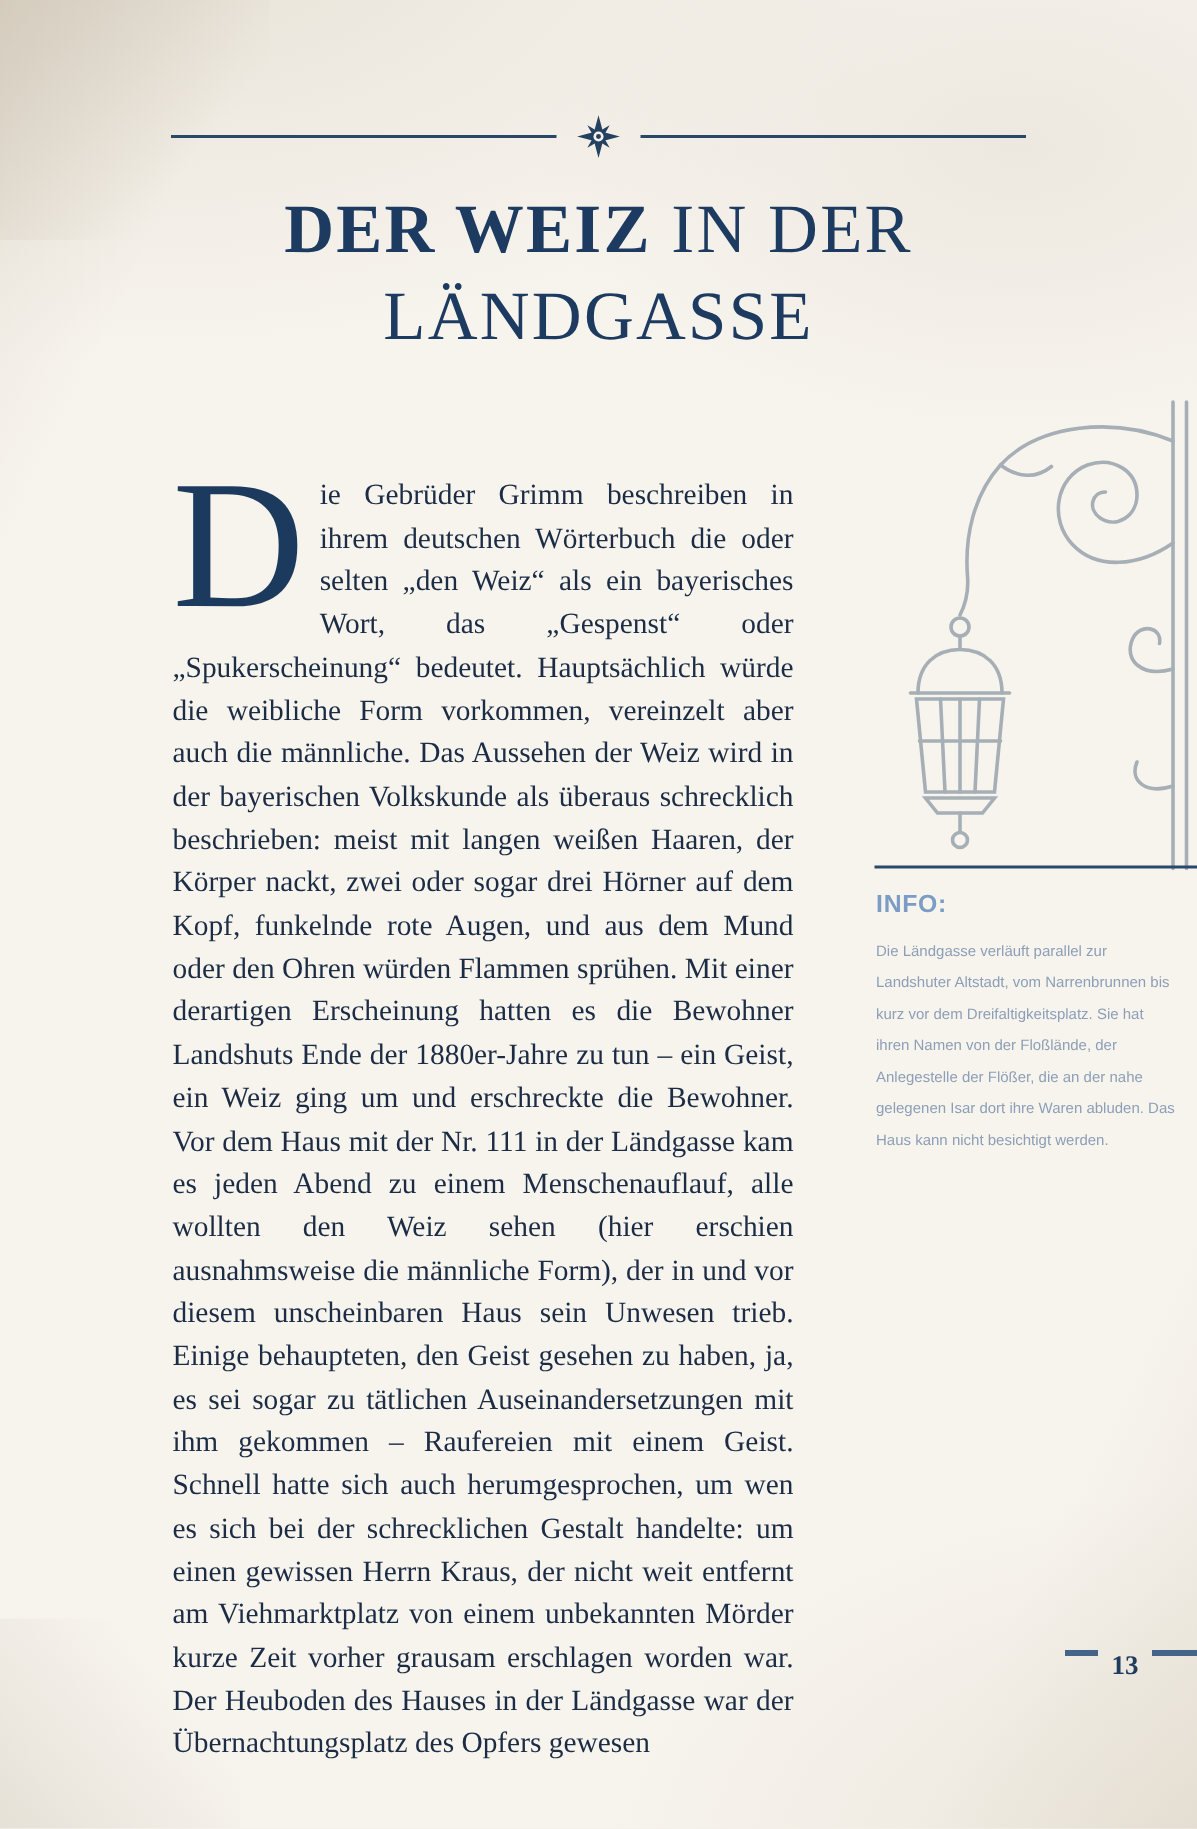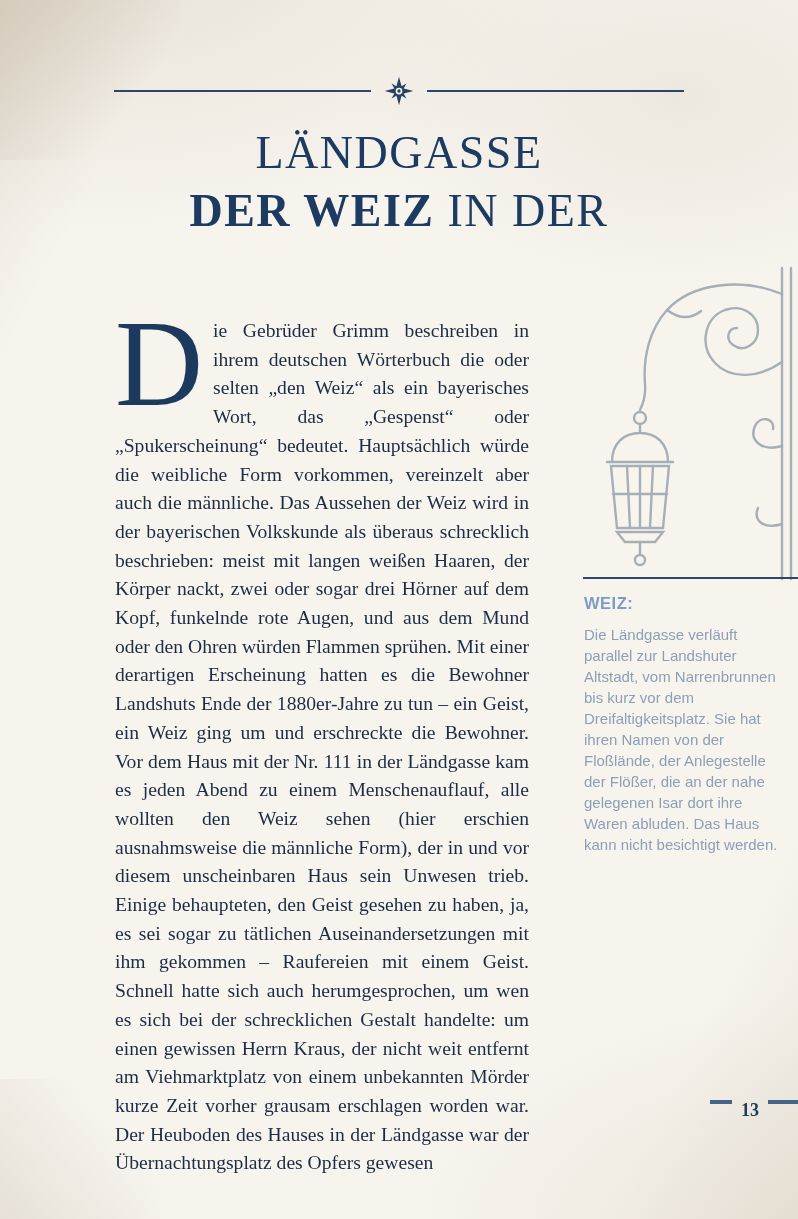--- a/index.html
+++ b/index.html
@@ -47,21 +47,21 @@
   
   .lantern { position: absolute; left: 583px; top: 266px; }
 
   
   .info-rule { position: absolute; left: 583px; top: 577px; width: 215px; height: 2px;
     background: #2a486a; }
   .info { position: absolute; left: 584px; top: 594px; width: 200px;
     font-family: "Liberation Sans", sans-serif; }
   .info-heading { color: #7b9cc4; font-size: 16.5px; font-weight: 700;
     letter-spacing: 0.5px; margin-bottom: 11px; }
-  .info-text { color: #8c9fb7; font-size: 15px; line-height: 21px; }
+  .info-text { color: #8c9fb7; font-size: 10px; line-height: 21px; }
 
   
   .pagenum { position: absolute; right: 0; top: 1100px; height: 22px;
     display: flex; align-items: flex-start; }
   .dash { width: 22px; height: 4px; background: #44648a; }
   .dash-r { width: 30px; }
   .num { font-size: 18px; font-weight: 700; color: #1f3c5c; margin: 0 9px;
     font-family: "Liberation Serif", serif; }
 </style>
 </head>
@@ -79,22 +79,22 @@
         <polygon points="20,1 24,16 39,20 24,24 20,39 16,24 1,20 16,16"></polygon>
         <polygon points="20,6 23,17 34,20 23,23 20,34 17,23 6,20 17,17" transform="rotate(45 20 20)"></polygon>
       </g>
       <circle cx="20" cy="20" r="4.5" fill="#f5f2eb"></circle>
       <circle cx="20" cy="20" r="2.2" fill="#24415f"></circle>
     </svg>
     <div class="rule-line"></div>
   </div>
 
   <h1 class="title">
+    <span class="t-line"><span class="t-bold">DER WEIZ</span><span> IN DER</span></span>
     <span class="t-line">LÄNDGASSE</span>
-    <span class="t-line"><span class="t-bold">DER WEIZ</span><span> IN DER</span></span>
   </h1>
 
   <svg class="lantern" width="215" height="315" viewBox="0 0 215 315">
     <g fill="none" stroke="#a6aeb6" stroke-width="2.4" stroke-linecap="round">
 
       <path d="M199 2 V313"></path>
       <path d="M208 2 V313"></path>
       <path d="M199 180 C178 186 166 174 172 160 C177 149 192 152 190 163"></path>
       <path d="M199 258 C180 264 170 254 175 242"></path>
 
@@ -120,21 +120,21 @@
       <circle cx="57" cy="294" r="5"></circle>
     </g>
   </svg>
 
   <div class="article" lang="de">
     <span class="dropcap">D</span><span>ie Gebrüder Grimm beschreiben in ihrem deutschen Wörterbuch die oder selten „den Weiz“ als ein bayerisches Wort, das „Gespenst“ oder „Spukerscheinung“ bedeutet. Hauptsächlich würde die weibliche Form vorkommen, vereinzelt aber auch die männliche. Das Aussehen der Weiz wird in der bayerischen Volkskunde als überaus schrecklich beschrieben: meist mit langen weißen Haaren, der Körper nackt, zwei oder sogar drei Hörner auf dem Kopf, funkelnde rote Augen, und aus dem Mund oder den Ohren würden Flammen sprühen. Mit einer derartigen Erscheinung hatten es die Bewohner Landshuts Ende der 1880er-Jahre zu tun – ein Geist, ein Weiz ging um und erschreckte die Bewohner. Vor dem Haus mit der Nr. 111 in der Ländgasse kam es jeden Abend zu einem Menschenauflauf, alle wollten den Weiz sehen (hier erschien ausnahmsweise die männliche Form), der in und vor diesem unscheinbaren Haus sein Unwesen trieb. Einige behaupteten, den Geist gesehen zu haben, ja, es sei sogar zu tätlichen Auseinandersetzungen mit ihm gekommen – Raufereien mit einem Geist. Schnell hatte sich auch herumgesprochen, um wen es sich bei der schrecklichen Gestalt handelte: um einen gewissen Herrn Kraus, der nicht weit entfernt am Viehmarktplatz von einem unbekannten Mörder kurze Zeit vorher grausam erschlagen worden war. Der Heuboden des Hauses in der Ländgasse war der Übernachtungsplatz des Opfers gewesen</span>
   </div>
 
   <div class="info-rule"></div>
   <div class="info">
-    <div class="info-heading">WEIZ:</div>
+    <div class="info-heading">INFO:</div>
     <div class="info-text">Die Ländgasse verläuft parallel zur Landshuter Altstadt, vom Narrenbrunnen bis kurz vor dem Dreifaltigkeitsplatz. Sie hat ihren Namen von der Floßlände, der Anlegestelle der Flößer, die an der nahe gelegenen Isar dort ihre Waren abluden. Das Haus kann nicht besichtigt werden.</div>
   </div>
 
   <div class="pagenum">
     <span class="dash"></span>
     <span class="num">13</span>
     <span class="dash dash-r"></span>
   </div>
 
 </div>

